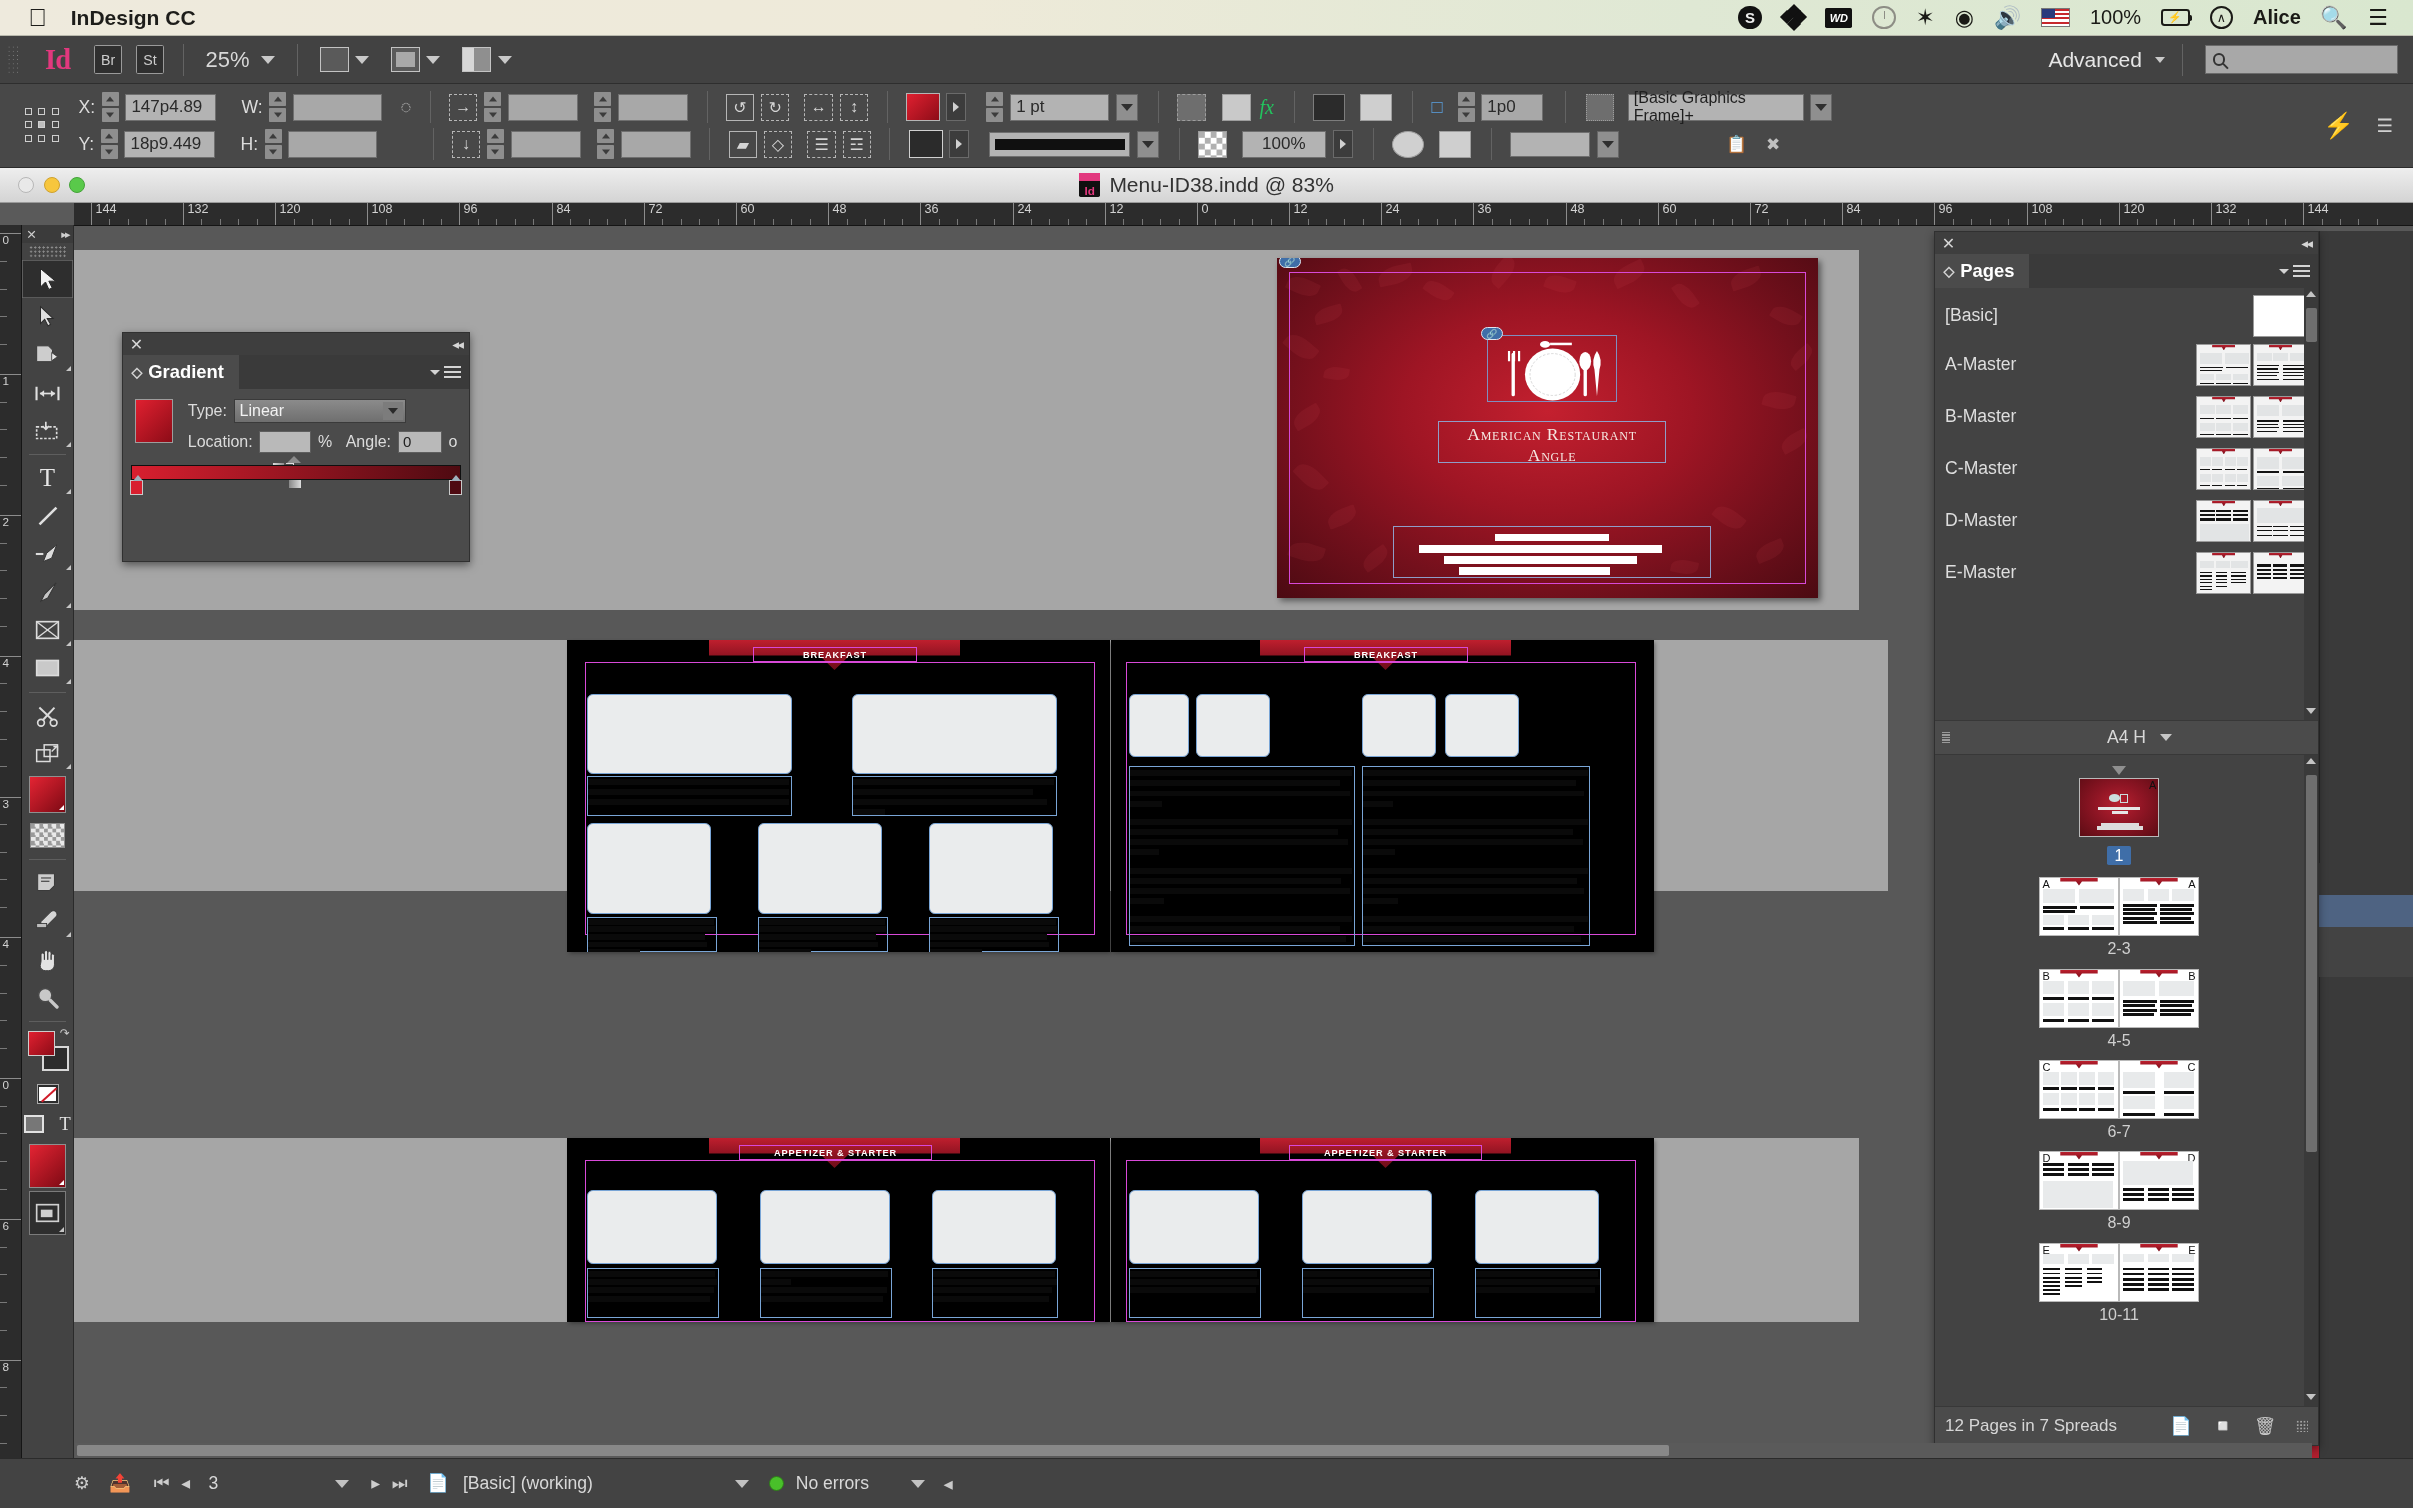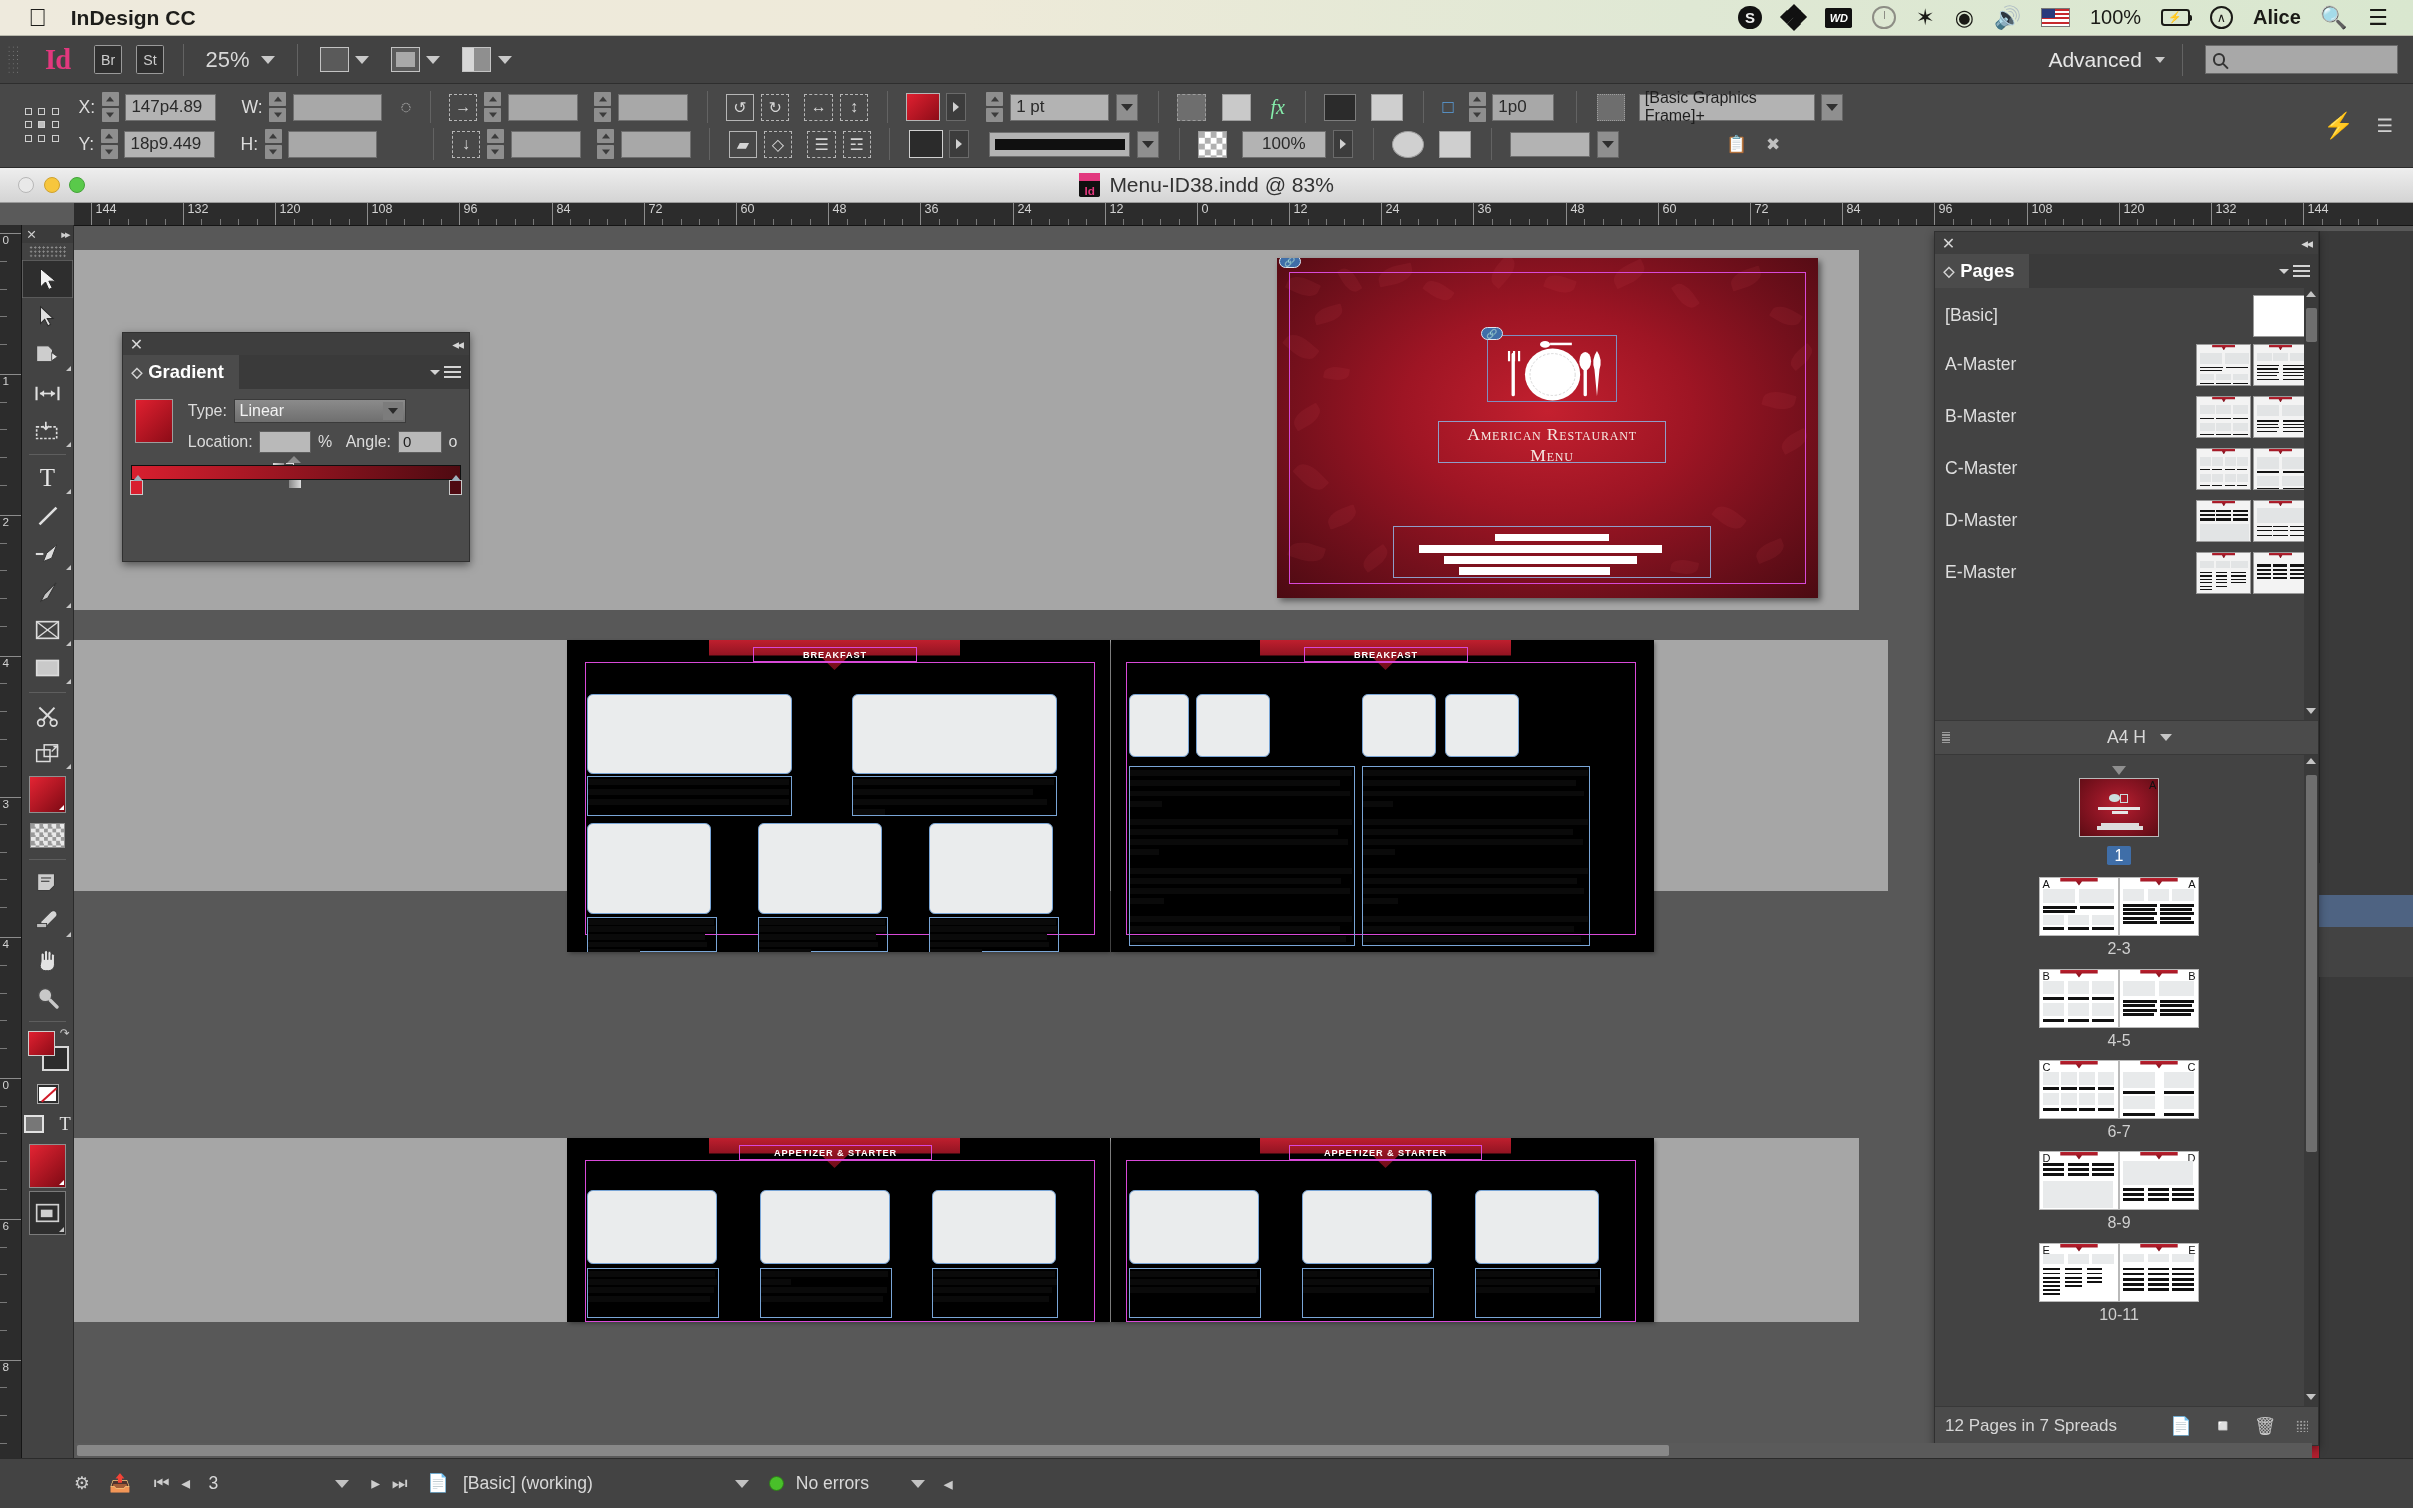--- a/index.html
+++ b/index.html
@@ -419,21 +419,21 @@
         <span class="arrbtn"></span>
         <span class="spin" style="margin-left:13.4px;">
             <i></i>
             <i></i>
           </span>
         <span class="fld" style="width:99px;">1 pt</span>
         <span class="ddcap"></span>
         <span class="vdiv" style="margin-left:13.4px;"></span>
         <span class="gicon" style="margin-left:11.7px;border-style:dashed;"></span>
         <span class="gicon" style="margin-left:10px;background:#c9c9c9;"></span>
-        <span style="margin-left:13px;color:#86efac;font-size:20px;font-style:italic;font-family:'Liberation Serif',serif;">fx</span>
+        <span style="margin-left:2px;color:#22c55e;font-size:20px;font-style:italic;font-family:'Liberation Serif',serif;">fx</span>
         <span class="vdiv" style="margin-left:13.4px;"></span>
         <span class="alignico dark" style="margin-left:11.7px;"></span>
         <span class="alignico" style="margin-left:8.4px;"></span>
         <span class="vdiv" style="margin-left:13.4px;"></span>
         <span style="margin-left:11.7px;color:#5aa0e0;font-size:18.4px;">□</span>
         <span class="spin" style="margin-left:8.4px;">
             <i></i>
             <i></i>
           </span>
         <span class="fld ro" style="width:62px;">1p0</span>
@@ -956,21 +956,21 @@
           <path d="M130 18 q7 10 3 22 l-3 32 l-3 -32 q-4 -12 3 -22z" fill="#fff"></path>
           <ellipse cx="68" cy="10" rx="6" ry="4" fill="#fff"></ellipse>
           <rect x="74" y="8" width="26" height="3" fill="#fff"></rect>
         </svg>
       </div>
       <span class="linkbadge" style="left:204px; top:69px;">🔗</span>
       <span class="linkbadge" style="left:1.7px; top:-3.4px;">🔗</span>
 
       <div class="ctitle">
         <span>American Restaurant</span><br>
-        <span>Menu</span>
+        <span>Angle</span>
       </div>
 
       <div class="clines">
         <i style="left:101px;top:6.7px;width:114px;"></i>
         <i style="left:25px;top:18.4px;width:243px;"></i>
         <i style="left:50px;top:29px;width:193px;"></i>
         <i style="left:65px;top:40px;width:151px;"></i>
       </div>
     </div>
 

